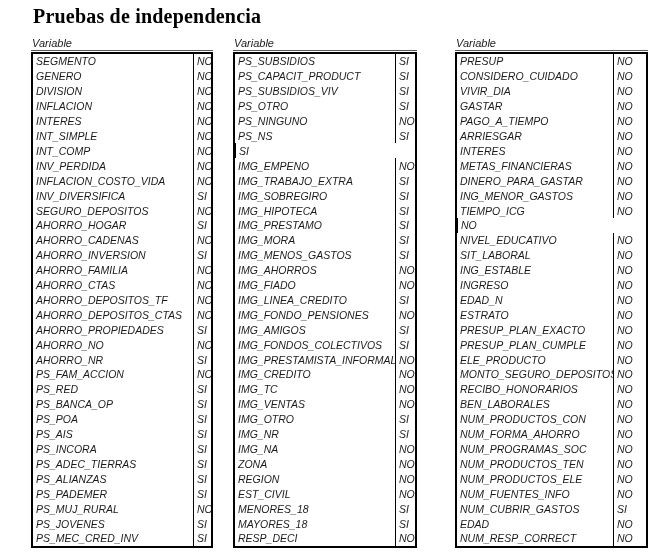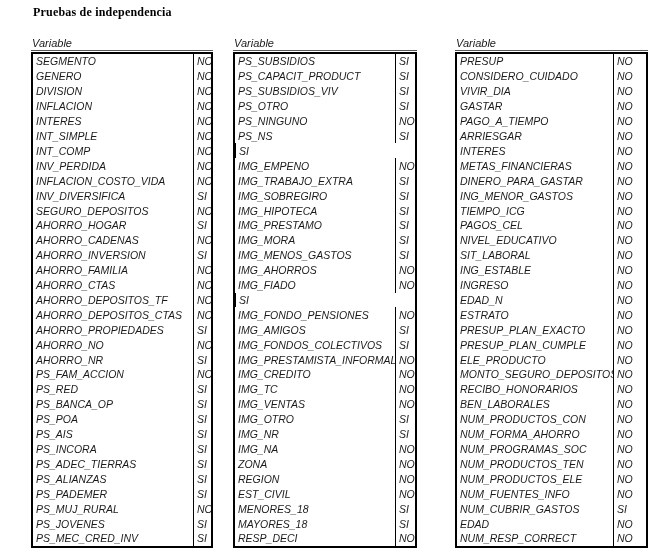--- a/index.html
+++ b/index.html
@@ -6,21 +6,21 @@
   .page {
     position:relative;
     width:666px; height:557px;
     background:#ffffff;
     font-family:"Liberation Sans", sans-serif;
     overflow:hidden;
   }
   .title {
     position:absolute; left:33px; top:5px;
     font-family:"Liberation Serif", serif;
-    font-weight:bold; font-size:12px; color:#000000;
+    font-weight:bold; font-size:20px; color:#000000;
     letter-spacing:0.2px;
   }
   .tblock { position:absolute; top:37px;font-style:italic; }
   .tblock.t0 { left:31px;  width:182px; }
   .tblock.t1 { left:233px; width:184px; }
   .tblock.t2 { left:455px; width:193px; }
   .thead {
     font-size:11px; color:#1a1a1a;
     height:12px; line-height:12px;
     padding:0 0 1px 1px;
@@ -255,20 +255,21 @@
         </div>
         <div class="row">
           <span class="var">IMG_AHORROS</span>
           <span class="val">NO</span>
         </div>
         <div class="row">
           <span class="var">IMG_FIADO</span>
           <span class="val">NO</span>
         </div>
         <div class="row">
+          <span class="var">IMG_LINEA_CREDITO</span>
           <span class="val">SI</span>
         </div>
         <div class="row">
           <span class="var">IMG_FONDO_PENSIONES</span>
           <span class="val">NO</span>
         </div>
         <div class="row">
           <span class="var">IMG_AMIGOS</span>
           <span class="val">SI</span>
         </div>
@@ -372,21 +373,20 @@
         </div>
         <div class="row">
           <span class="var">ING_MENOR_GASTOS</span>
           <span class="val">NO</span>
         </div>
         <div class="row">
           <span class="var">TIEMPO_ICG</span>
           <span class="val">NO</span>
         </div>
         <div class="row">
-          <span class="var">PAGOS_CEL</span>
           <span class="val">NO</span>
         </div>
         <div class="row">
           <span class="var">NIVEL_EDUCATIVO</span>
           <span class="val">NO</span>
         </div>
         <div class="row">
           <span class="var">SIT_LABORAL</span>
           <span class="val">NO</span>
         </div>

